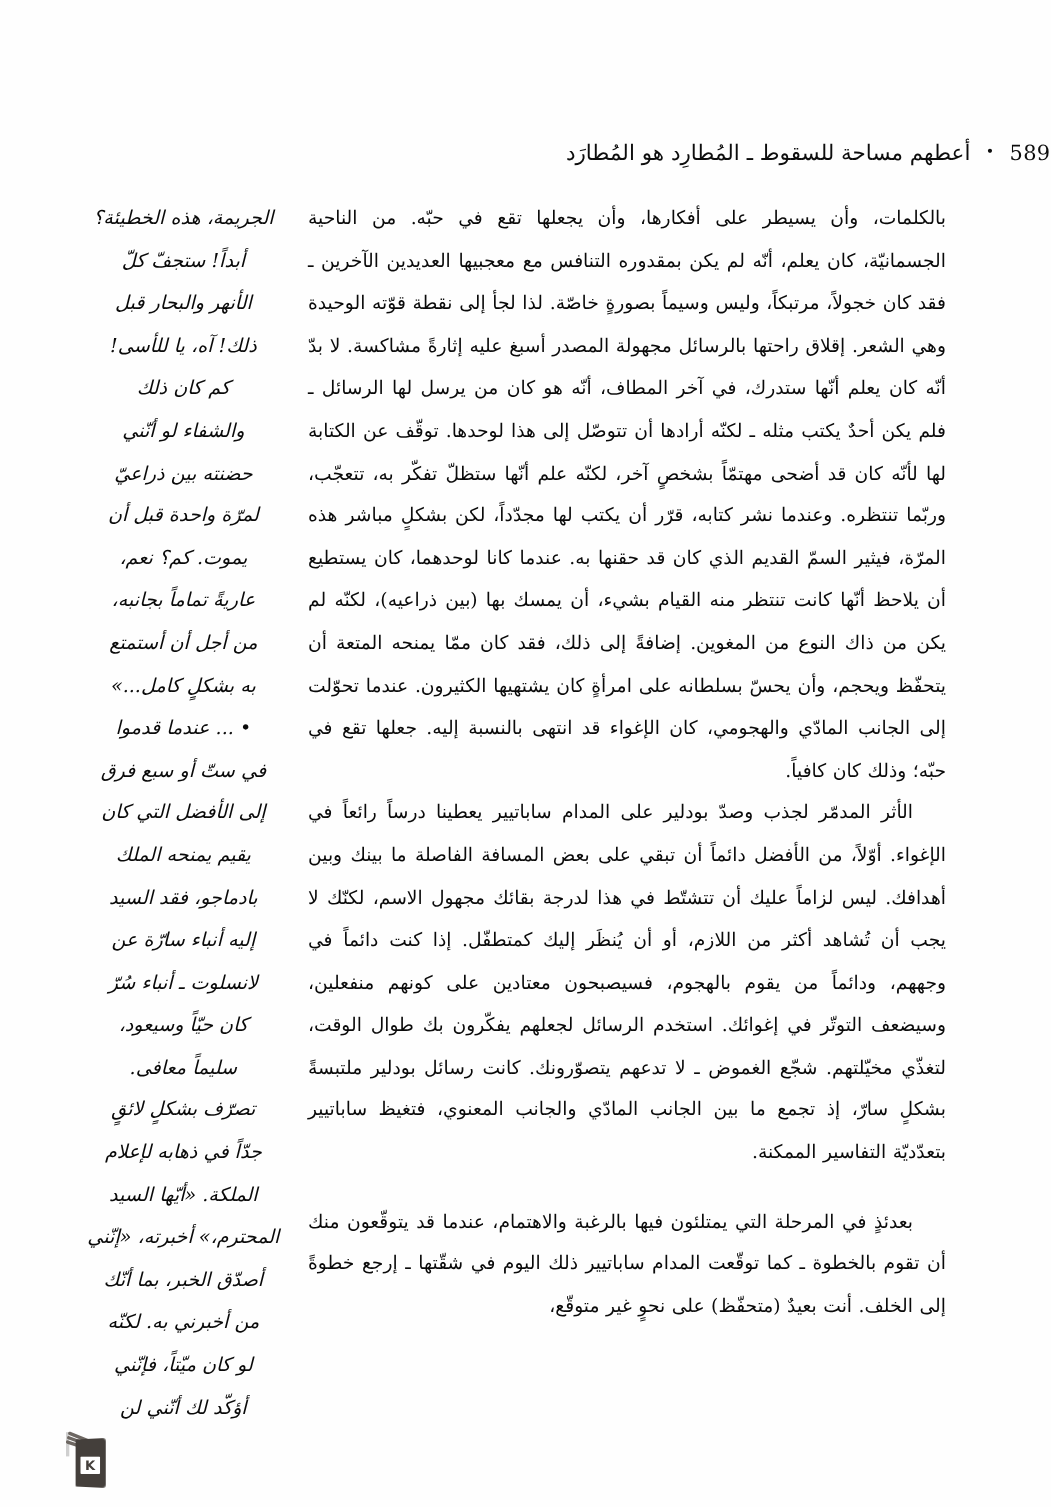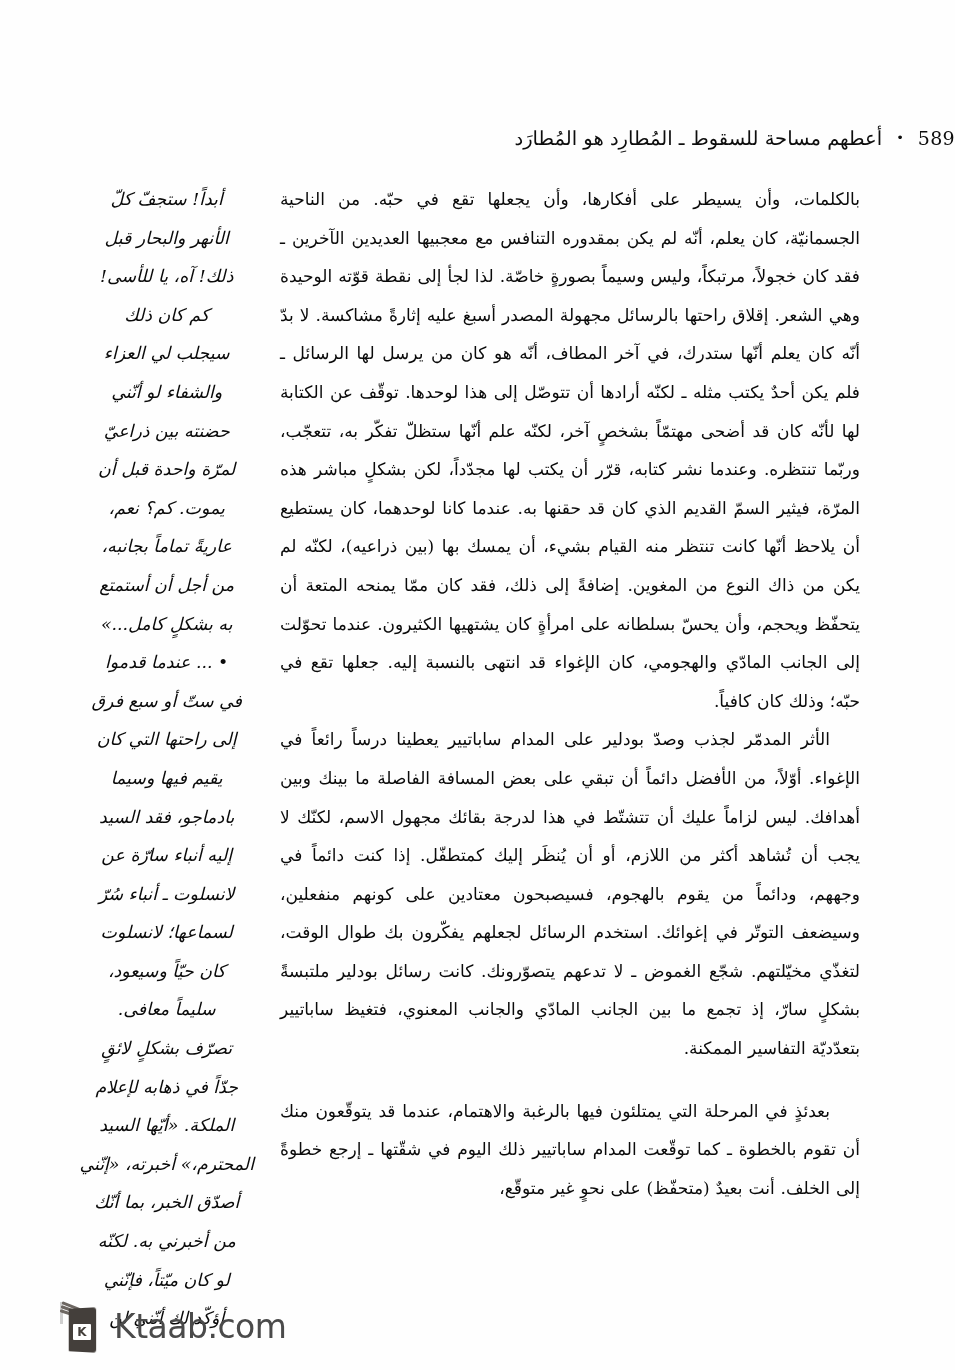--- a/index.html
+++ b/index.html
@@ -217,40 +217,39 @@
 
   <div class="body-area">
 
     <div class="col-main">
       <p class="">بالكلمات، وأن يسيطر على أفكارها، وأن يجعلها تقع في حبّه. من الناحية الجسمانيّة، كان يعلم، أنّه لم يكن بمقدوره التنافس مع معجبيها العديدين الآخرين ـ فقد كان خجولاً، مرتبكاً، وليس وسيماً بصورةٍ خاصّة. لذا لجأ إلى نقطة قوّته الوحيدة وهي الشعر. إقلاق راحتها بالرسائل مجهولة المصدر أسبغ عليه إثارةً مشاكسة. لا بدّ أنّه كان يعلم أنّها ستدرك، في آخر المطاف، أنّه هو كان من يرسل لها الرسائل ـ فلم يكن أحدٌ يكتب مثله ـ لكنّه أرادها أن تتوصّل إلى هذا لوحدها. توقّف عن الكتابة لها لأنّه كان قد أضحى مهتمّاً بشخصٍ آخر، لكنّه علم أنّها ستظلّ تفكّر به، تتعجّب، وربّما تنتظره. وعندما نشر كتابه، قرّر أن يكتب لها مجدّداً، لكن بشكلٍ مباشر هذه المرّة، فيثير السمّ القديم الذي كان قد حقنها به. عندما كانا لوحدهما، كان يستطيع أن يلاحظ أنّها كانت تنتظر منه القيام بشيء، أن يمسك بها (بين ذراعيه)، لكنّه لم يكن من ذاك النوع من المغوين. إضافةً إلى ذلك، فقد كان ممّا يمنحه المتعة أن يتحفّظ ويحجم، وأن يحسّ بسلطانه على امرأةٍ كان يشتهيها الكثيرون. عندما تحوّلت إلى الجانب المادّي والهجومي، كان الإغواء قد انتهى بالنسبة إليه. جعلها تقع في حبّه؛ وذلك كان كافياً.</p>
       <p class="indent gap-before">الأثر المدمّر لجذب وصدّ بودلير على المدام ساباتيير يعطينا درساً رائعاً في الإغواء. أوّلاً، من الأفضل دائماً أن تبقي على بعض المسافة الفاصلة ما بينك وبين أهدافك. ليس لزاماً عليك أن تتشتّط في هذا لدرجة بقائك مجهول الاسم، لكنّك لا يجب أن تُشاهد أكثر من اللازم، أو أن يُنظَر إليك كمتطفّل. إذا كنت دائماً في وجههم، ودائماً من يقوم بالهجوم، فسيصبحون معتادين على كونهم منفعلين، وسيضعف التوتّر في إغوائك. استخدم الرسائل لجعلهم يفكّرون بك طوال الوقت، لتغذّي مخيّلتهم. شجّع الغموض ـ لا تدعهم يتصوّرونك. كانت رسائل بودلير ملتبسةً بشكلٍ سارّ، إذ تجمع ما بين الجانب المادّي والجانب المعنوي، فتغيظ ساباتيير بتعدّديّة التفاسير الممكنة.</p>
       <p class="indent gap-before-lg">بعدئذٍ في المرحلة التي يمتلئون فيها بالرغبة والاهتمام، عندما قد يتوقّعون منك أن تقوم بالخطوة ـ كما توقّعت المدام ساباتيير ذلك اليوم في شقّتها ـ إرجع خطوةً إلى الخلف. أنت بعيدٌ (متحفّظ) على نحوٍ غير متوقّع،</p>
     </div>
 
     <div class="col-side">
+      <p>الجريمة، هذه الخطيئة؟</p>
       <p>أبداً! ستجفّ كلّ</p>
       <p>الأنهر والبحار قبل</p>
       <p>ذلك! آه، يا للأسى!</p>
       <p>كم كان ذلك</p>
-      <p>سيجلب لي العزاء</p>
       <p>والشفاء لو أنّني</p>
       <p>حضنته بين ذراعيّ</p>
       <p>لمرّة واحدة قبل أن</p>
       <p>يموت. كم؟ نعم،</p>
       <p>عاريةً تماماً بجانبه،</p>
       <p>من أجل أن أستمتع</p>
       <p>به بشكلٍ كامل...»</p>
       <p>• ... عندما قدموا</p>
       <p>في ستّ أو سبع فرق</p>
-      <p>إلى راحتها التي كان</p>
-      <p>يقيم فيها وسيما</p>
+      <p>إلى الأفضل التي كان</p>
+      <p>يقيم يمنحه الملك</p>
       <p>بادماجو، فقد السيد</p>
       <p>إليه أنباء سارّة عن</p>
       <p>لانسلوت ـ أنباء سُرّ</p>
-      <p>لسماعها؛ لانسلوت</p>
       <p>كان حيّاً وسيعود،</p>
       <p>سليماً معافى.</p>
       <p>تصرّف بشكلٍ لائقٍ</p>
       <p>جدّاً في ذهابه لإعلام</p>
       <p>الملكة. «أيّها السيد</p>
       <p>المحترم،» أخبرته، «إنّني</p>
       <p>أصدّق الخبر، بما أنّك</p>
       <p>من أخبرني به. لكنّه</p>
       <p>لو كان ميّتاً، فإنّني</p>
       <p>أؤكّد لك أنّني لن</p>
@@ -263,16 +262,15 @@
     <span class="wm-tick"></span>
     <span class="wm-book">
       <span class="pages">
         <span></span>
           <span></span>
           <span></span>
       </span>
       <span class="cover"></span>
       <span class="wm-k">K</span>
     </span>
-    <span class="wm-text">Ktaab.com</span>
   </div>
 
 </div>
 
 </body></html>

